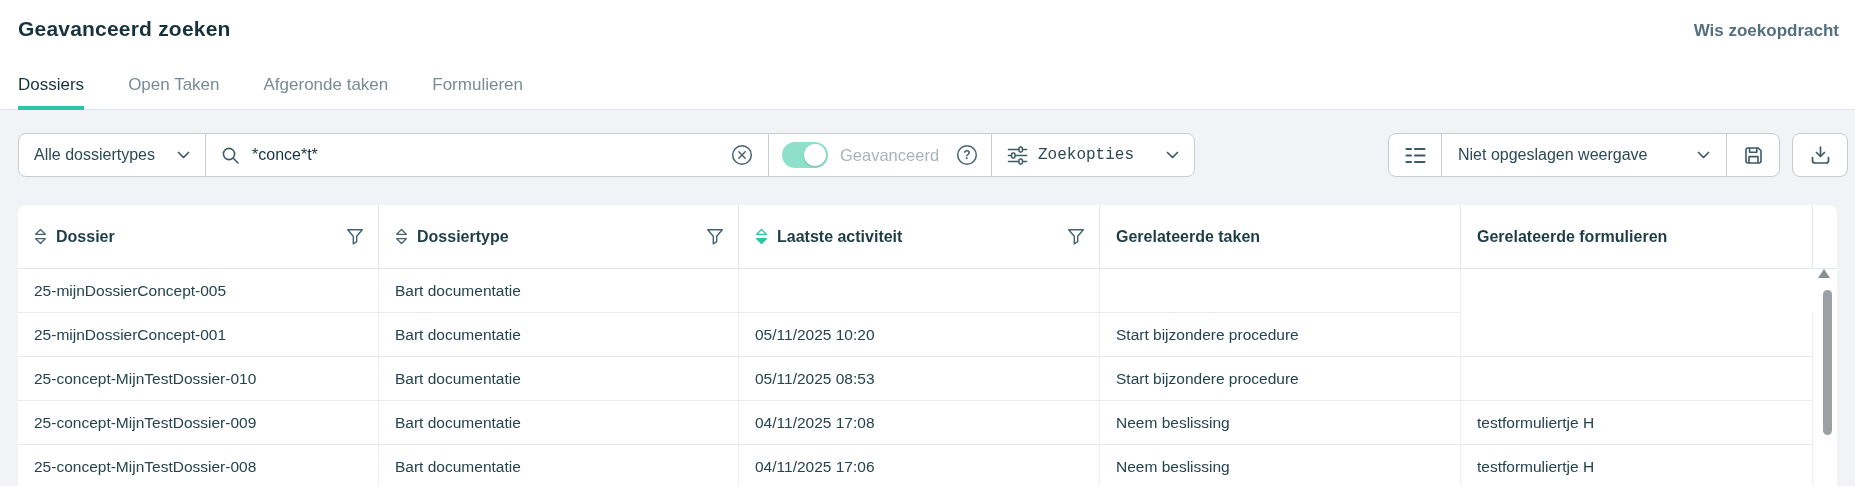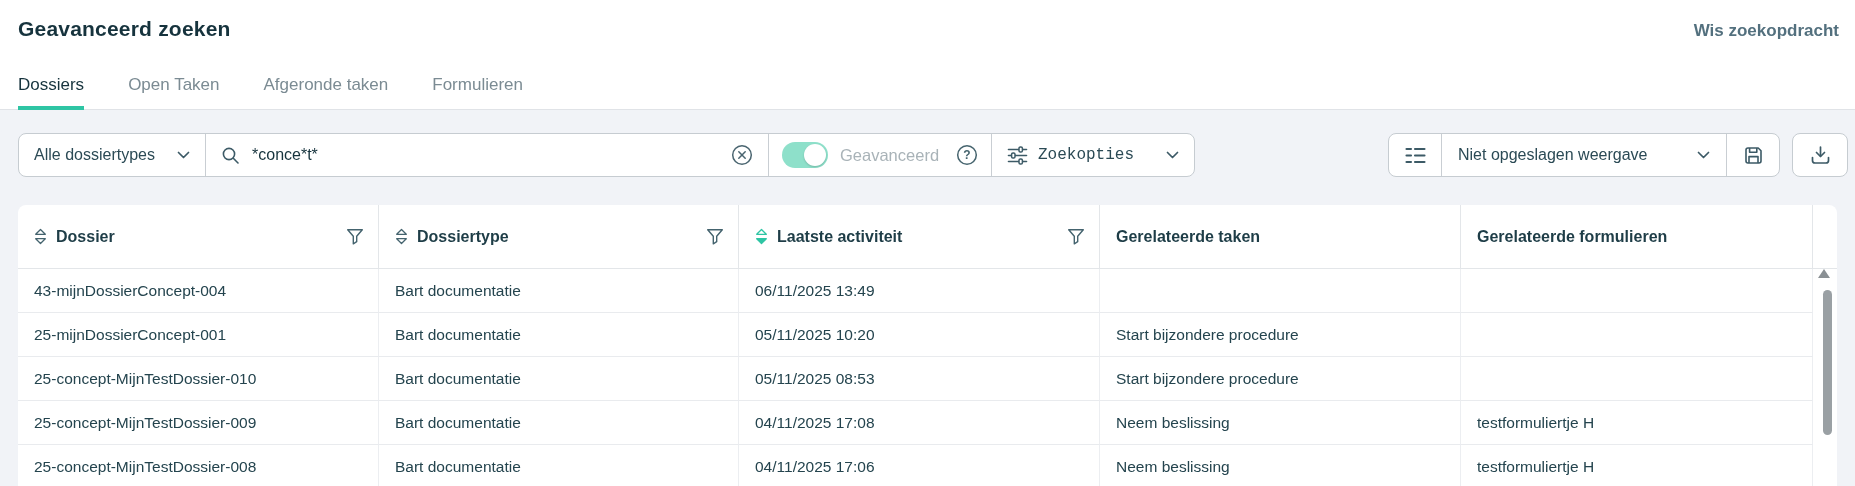--- a/index.html
+++ b/index.html
@@ -234,23 +234,22 @@
         <div class="hcell plain">
           <span>Gerelateerde taken</span>
         </div>
         <div class="hcell plain">
           <span>Gerelateerde formulieren</span>
         </div>
         <div class="hcell gutter"></div>
       </div>
     <div id="tbody">
         <div class="trow">
-          <div class="bcell">43-mijnDossierConcept-004</div>
-          <div class="bcell">Bart documentatie</div>
-          <div class="bcell">06/11/2025 13:49</div>
+          <div class="bcell">25-mijnDossierConcept-005</div>
+          <div class="bcell">Bart documentatie</div>
           <div class="bcell"></div>
           <div class="bcell"></div>
           <div class="bcell gutter"></div>
         </div>
         <div class="trow">
           <div class="bcell">25-mijnDossierConcept-001</div>
           <div class="bcell">Bart documentatie</div>
           <div class="bcell">05/11/2025 10:20</div>
           <div class="bcell">Start bijzondere procedure</div>
           <div class="bcell"></div>

